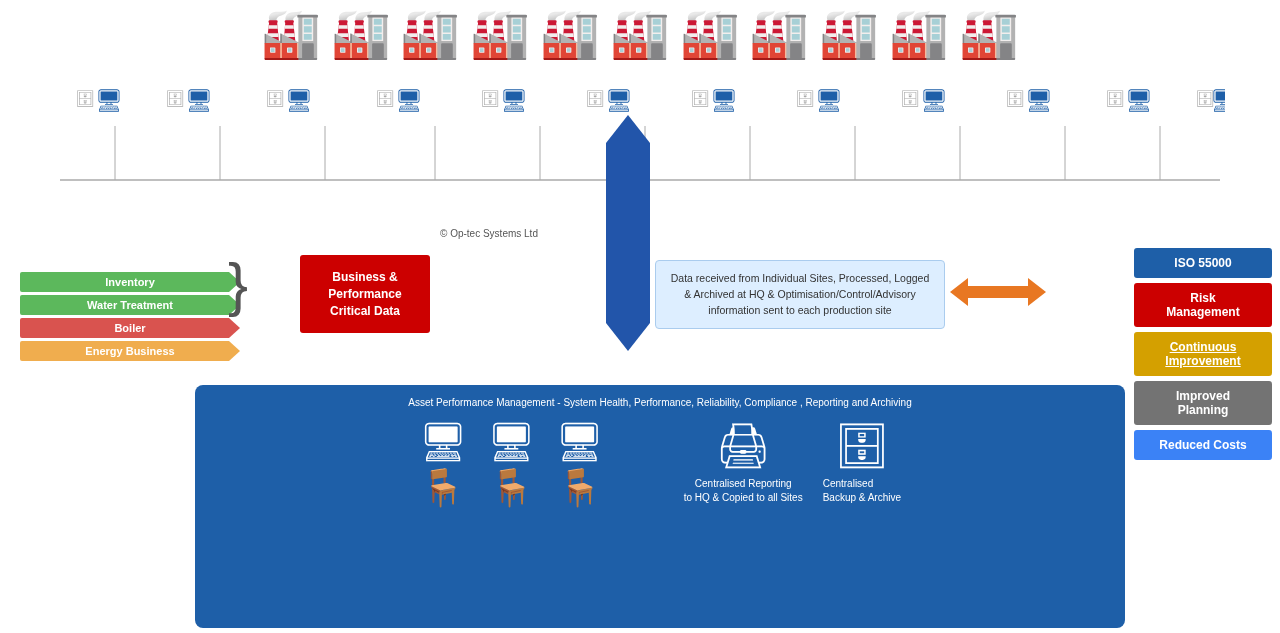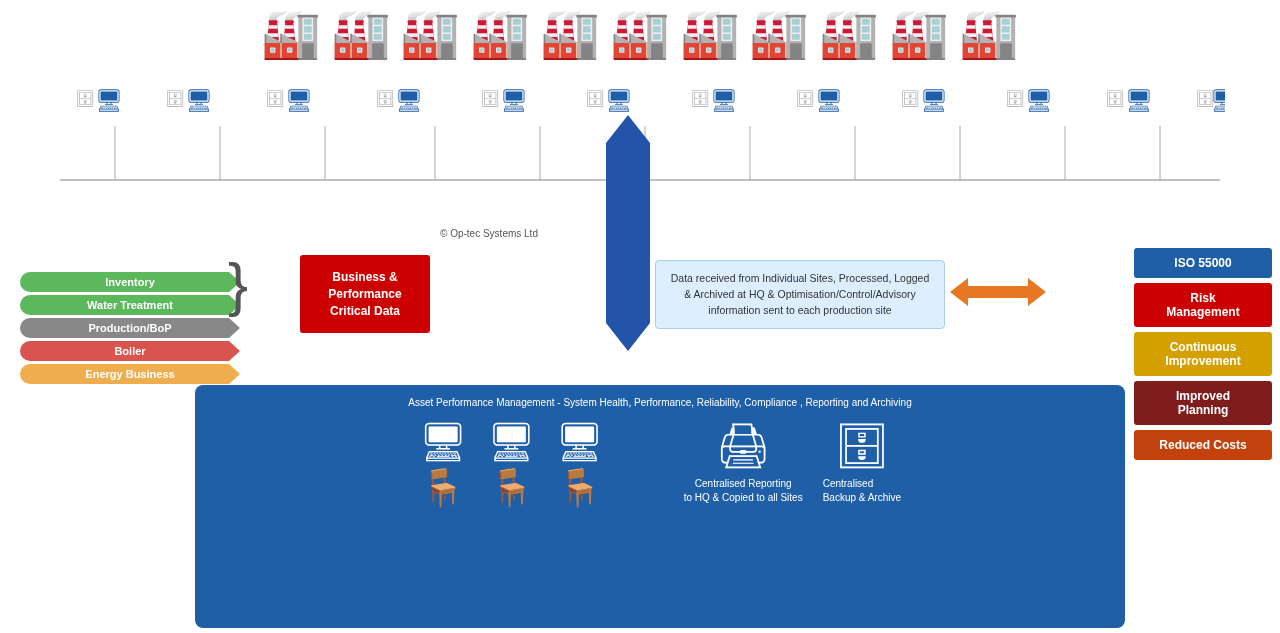--- a/index.html
+++ b/index.html
@@ -38,21 +38,21 @@
     }
 
     .label-bar {
       display: flex;
       align-items: center;
       justify-content: center;
       padding: 4px 8px;
       font-size: 11px;
       font-weight: bold;
       color: #fff;
-      border-radius: 10px;
+      border-radius: 2px;
       position: relative;
     }
 
     .label-bar.inventory { background: #5cb85c; clip-path: polygon(0 0, 95% 0, 100% 50%, 95% 100%, 0 100%); }
     .label-bar.water { background: #5cb85c; clip-path: polygon(0 0, 95% 0, 100% 50%, 95% 100%, 0 100%); }
     .label-bar.production { background: #888; clip-path: polygon(0 0, 95% 0, 100% 50%, 95% 100%, 0 100%); }
     .label-bar.boiler { background: #d9534f; clip-path: polygon(0 0, 95% 0, 100% 50%, 95% 100%, 0 100%); }
     .label-bar.energy { background: #f0ad4e; clip-path: polygon(0 0, 95% 0, 100% 50%, 95% 100%, 0 100%); }
 
     
@@ -77,22 +77,22 @@
       font-size: 12px;
       font-weight: bold;
       color: #fff;
       border-radius: 3px;
     }
 
     .btn-blue { background: #1e5fa8; }
     .btn-red { background: #cc0000; }
     .btn-yellow { background: #d4a000; color: #fff; }
     .btn-green { background: #5cb85c; }
-    .btn-gray { background: #7f1d1d; }
-    .btn-purple { background: #c2410c; }
+    .btn-gray { background: #737373; }
+    .btn-purple { background: #3b82f6; }
 
     
     .copyright {
       position: absolute;
       top: 228px;
       left: 440px;
       font-size: 10px;
       color: #555;
     }
 
@@ -165,21 +165,20 @@
     <line x1="1100" y1="0" x2="1100" y2="54" stroke="#aaa" stroke-width="1"></line>
     <line x1="1190" y1="0" x2="1190" y2="54" stroke="#aaa" stroke-width="1"></line>
   </svg>
 </div>
 
 <div class="copyright">© Op-tec  Systems  Ltd</div>
 
 <div class="left-labels" style="position:absolute; top:252px; left:20px; width:220px; display:flex; flex-direction:column; gap:3px;">
   <div class="label-bar inventory">Inventory</div>
   <div class="label-bar water">Water Treatment</div>
-  <div class="label-bar production">Production/BoP</div>
   <div class="label-bar boiler">Boiler</div>
   <div class="label-bar energy">Energy Business</div>
 </div>
 
 <div style="position:absolute; top:255px; left:228px; font-size:60px; color:#555; line-height:1; display:flex; align-items:center;">
   <span>}</span>
 </div>
 
 <div style="position:absolute; top:255px; left:300px; background:#cc0000; color:#fff; font-size:12px; font-weight:bold; text-align:center; padding:14px 10px; width:130px; border-radius:3px; line-height:1.4;">
   <span>Business &amp; Performance Critical Data</span>
@@ -198,21 +197,21 @@
 <div style="position:absolute; top:278px; left:950px; display:flex; align-items:center; gap:0;">
   <div style="width:0; height:0; border-top:14px solid transparent; border-bottom:14px solid transparent; border-right:18px solid #e87722;"></div>
   <div style="height:12px; width:60px; background:#e87722;"></div>
   <div style="width:0; height:0; border-top:14px solid transparent; border-bottom:14px solid transparent; border-left:18px solid #e87722;"></div>
 </div>
 
 <div style="position:absolute; top:248px; right:8px; display:flex; flex-direction:column; gap:5px; width:138px;">
   <div class="right-btn btn-blue">ISO 55000</div>
   <div class="right-btn btn-red" style="white-space:pre-line;">Risk
 Management</div>
-  <div class="right-btn btn-yellow" style="white-space:pre-line;">Continuous
+  <div class="right-btn btn-yellow" style="white-space:pre-line;text-decoration:underline;">Continuous
 Improvement</div>
   <div class="right-btn btn-gray" style="white-space:pre-line;">Improved
 Planning</div>
   <div class="right-btn btn-purple">Reduced Costs</div>
 </div>
 
 <div style="position:absolute; top:385px; left:195px; right:155px; bottom:5px; background:#1e5fa8; border-radius:8px; padding:12px 20px; color:#fff;">
   <div style="text-align:center; font-size:10px; margin-bottom:12px;">Asset Performance Management - System Health, Performance, Reliability, Compliance , Reporting and Archiving</div>
 
   <div style="display:flex; gap:20px; justify-content:center; align-items:flex-start;">

